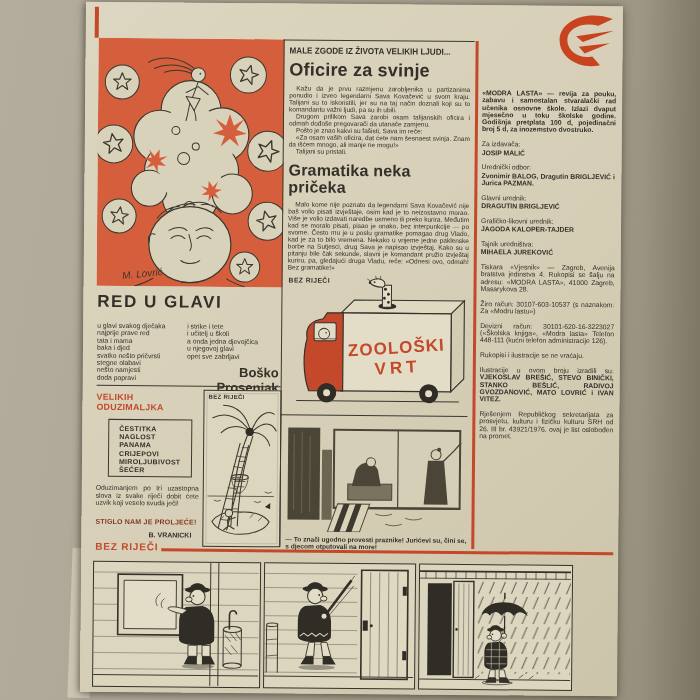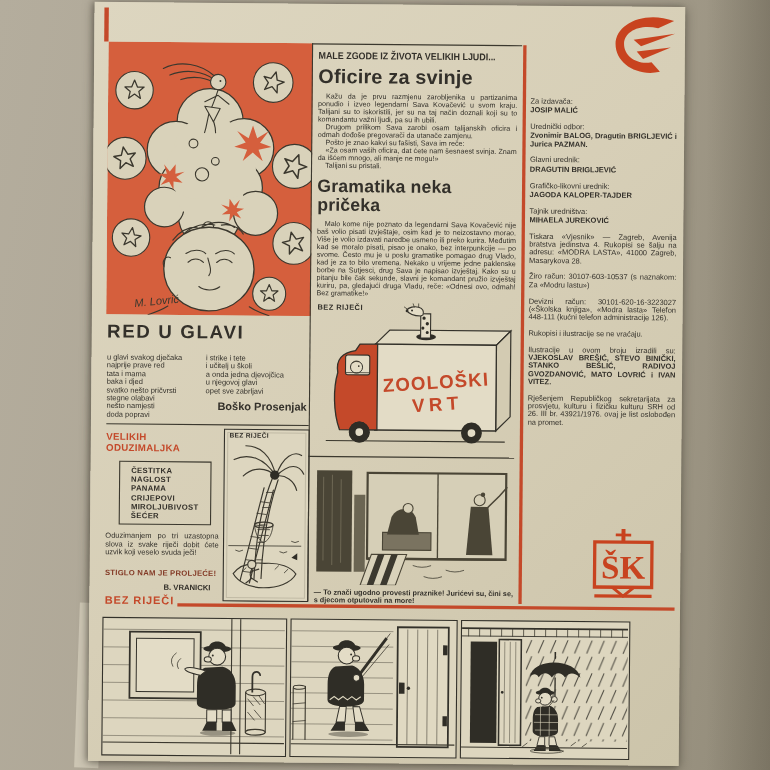--- a/index.html
+++ b/index.html
@@ -13,21 +13,21 @@
         transform:rotate(.5deg);transform-origin:50% 0;}
   .a{position:absolute;}
   
   .red-tick{left:9px;top:5px;width:3.5px;height:31px;background:#c4492a;}
   .illus{left:13px;top:36px;width:186px;height:248px;}
   .poem-title{left:14px;top:290px;font-size:17px;font-weight:bold;letter-spacing:1.5px;}
   .poem-cols{left:14px;top:320px;width:184px;display:flex;}
   .pcol1{width:90px;}
   .pcol2{width:94px;}
   .pline{font-size:6.8px;line-height:7.4px;white-space:nowrap;}
-  .poem-author{left:96px;top:362px;width:100px;text-align:right;font-size:10px;font-weight:bold;}
+  .poem-author{left:96px;top:362px;width:100px;text-align:right;font-size:13px;font-weight:bold;}
   .hr1{left:14px;top:383px;width:184px;height:0;border-top:1.2px solid #3b382e;}
   .puzzle-title{left:14px;top:390px;width:78px;font-size:8.8px;line-height:10px;font-weight:bold;color:#c4492a;letter-spacing:.3px;}
   .word-box{left:26px;top:417px;width:84px;height:58px;border:1px solid #3b382e;padding:5px 0 0 10px;box-sizing:border-box;}
   .word{font-size:7px;line-height:8.2px;font-weight:bold;letter-spacing:.3px;}
   .instr{left:14px;top:482px;width:103px;font-size:6.8px;line-height:7.6px;text-align:justify;}
   .answer{left:14px;top:516px;width:110px;font-size:7px;font-weight:bold;color:#833925;letter-spacing:.2px;}
   .pz-author{left:14px;top:529px;width:96px;text-align:right;font-size:7px;font-weight:bold;}
   .palm-panel{left:121px;top:387px;width:78px;height:157px;border:1.5px solid #33312a;box-sizing:border-box;background:#ddd6bf;}
   .palm-inner{position:absolute;left:2px;top:2px;right:2px;bottom:2px;border:.8px solid #55514333;}
   .palm-label{position:absolute;left:4px;top:3px;font-size:6px;font-weight:bold;letter-spacing:.3px;}
@@ -280,50 +280,39 @@
 
     <div class="a swallow">
       <svg viewBox="0 0 66 58" width="66" height="56">
         <path fill="#c8431f" d="M62 5 C34 -5 7 8 7 27 C7 45 27 58 49 53 L41 44 C28 47 15 39 15 27 C15 15 30 8 47 12 Z"></path>
         <path fill="#c8431f" d="M24 23 L63 17 L31 29 Z"></path>
         <path fill="#c8431f" d="M27 34 L59 30 L33 41 Z"></path>
       </svg>
     </div>
 
     <div class="a rightcol">
+      <p class="imp bold">«MODRA LASTA» — revija za pouku, zabavu i samostalan stvaralački rad učenika osnovne škole. Izlazi dvaput mjesečno u toku školske godine. Godišnja pretplata 100 d, pojedinačni broj 5 d, za inozemstvo dvostruko.</p>
       <div class="imp-label">Za izdavača:</div>
       <div class="imp-value">JOSIP MALIĆ</div>
       <div class="imp-label">Urednički odbor:</div>
       <div class="imp-value">Zvonimir BALOG, Dragutin BRIGLJEVIĆ i Jurica PAZMAN.</div>
       <div class="imp-label">Glavni urednik:</div>
       <div class="imp-value">DRAGUTIN BRIGLJEVIĆ</div>
       <div class="imp-label">Grafičko-likovni urednik:</div>
       <div class="imp-value">JAGODA KALOPER-TAJDER</div>
       <div class="imp-label">Tajnik uredništva:</div>
       <div class="imp-value">MIHAELA JUREKOVIĆ</div>
       <p class="imp">Tiskara «Vjesnik» — Zagreb, Avenija bratstva jedinstva 4. Rukopisi se šalju na adresu: «MODRA LASTA», 41000 Zagreb, Masarykova 28.</p>
       <p class="imp">Žiro račun: 30107-603-10537 (s naznakom: Za «Modru lastu»)</p>
       <p class="imp">Devizni račun: 30101-620-16-3223027 («Školska knjiga», «Modra lasta» Telefon 448-111 (kućni telefon administracije 126).</p>
       <p class="imp">Rukopisi i ilustracije se ne vraćaju.</p>
       <p class="imp"><span>Ilustracije u ovom broju izradili su:</span> <b>VJEKOSLAV BREŠIĆ, STEVO BINIČKI, STANKO BEŠLIĆ, RADIVOJ GVOZDANOVIĆ, MATO LOVRIĆ i IVAN VITEZ.</b></p>
       <p class="imp">Rješenjem Republičkog sekretarijata za prosvjetu, kulturu i fizičku kulturu SRH od 26. III br. 43921/1976. ovaj je list oslobođen na promet.</p>
     </div>
 
-    <div class="a sk-logo">
-      <svg viewBox="0 0 66 72" width="66" height="72">
-        <g stroke="#c8431f" fill="none">
-          <rect x="7" y="13" width="52" height="41" stroke-width="3"></rect>
-          <line x1="33" y1="1" x2="33" y2="13" stroke-width="3.6"></line>
-          <line x1="26" y1="6.5" x2="40" y2="6.5" stroke-width="2.6"></line>
-          <line x1="7" y1="62" x2="59" y2="62" stroke-width="3"></line>
-          <path d="M23 54 L33 62 L43 54" stroke-width="2.6"></path>
-        </g>
-        <text x="33" y="46" text-anchor="middle" font-family="Liberation Serif,serif" font-weight="bold" font-size="30" fill="#c8431f">ŠK</text>
-      </svg>
-    </div>
 
     <div class="a strip-label">BEZ RIJEČI</div>
     <div class="a strip-rule"></div>
 
     <div class="a panel p1">
       <svg viewBox="0 0 164 122" width="165" height="123">
         <g stroke="#3b382e" stroke-width="0.7" opacity="0.55">
           <line x1="0" y1="10" x2="164" y2="10"></line>
             <line x1="0" y1="26" x2="164" y2="26"></line>
             <line x1="0" y1="42" x2="164" y2="42"></line>

